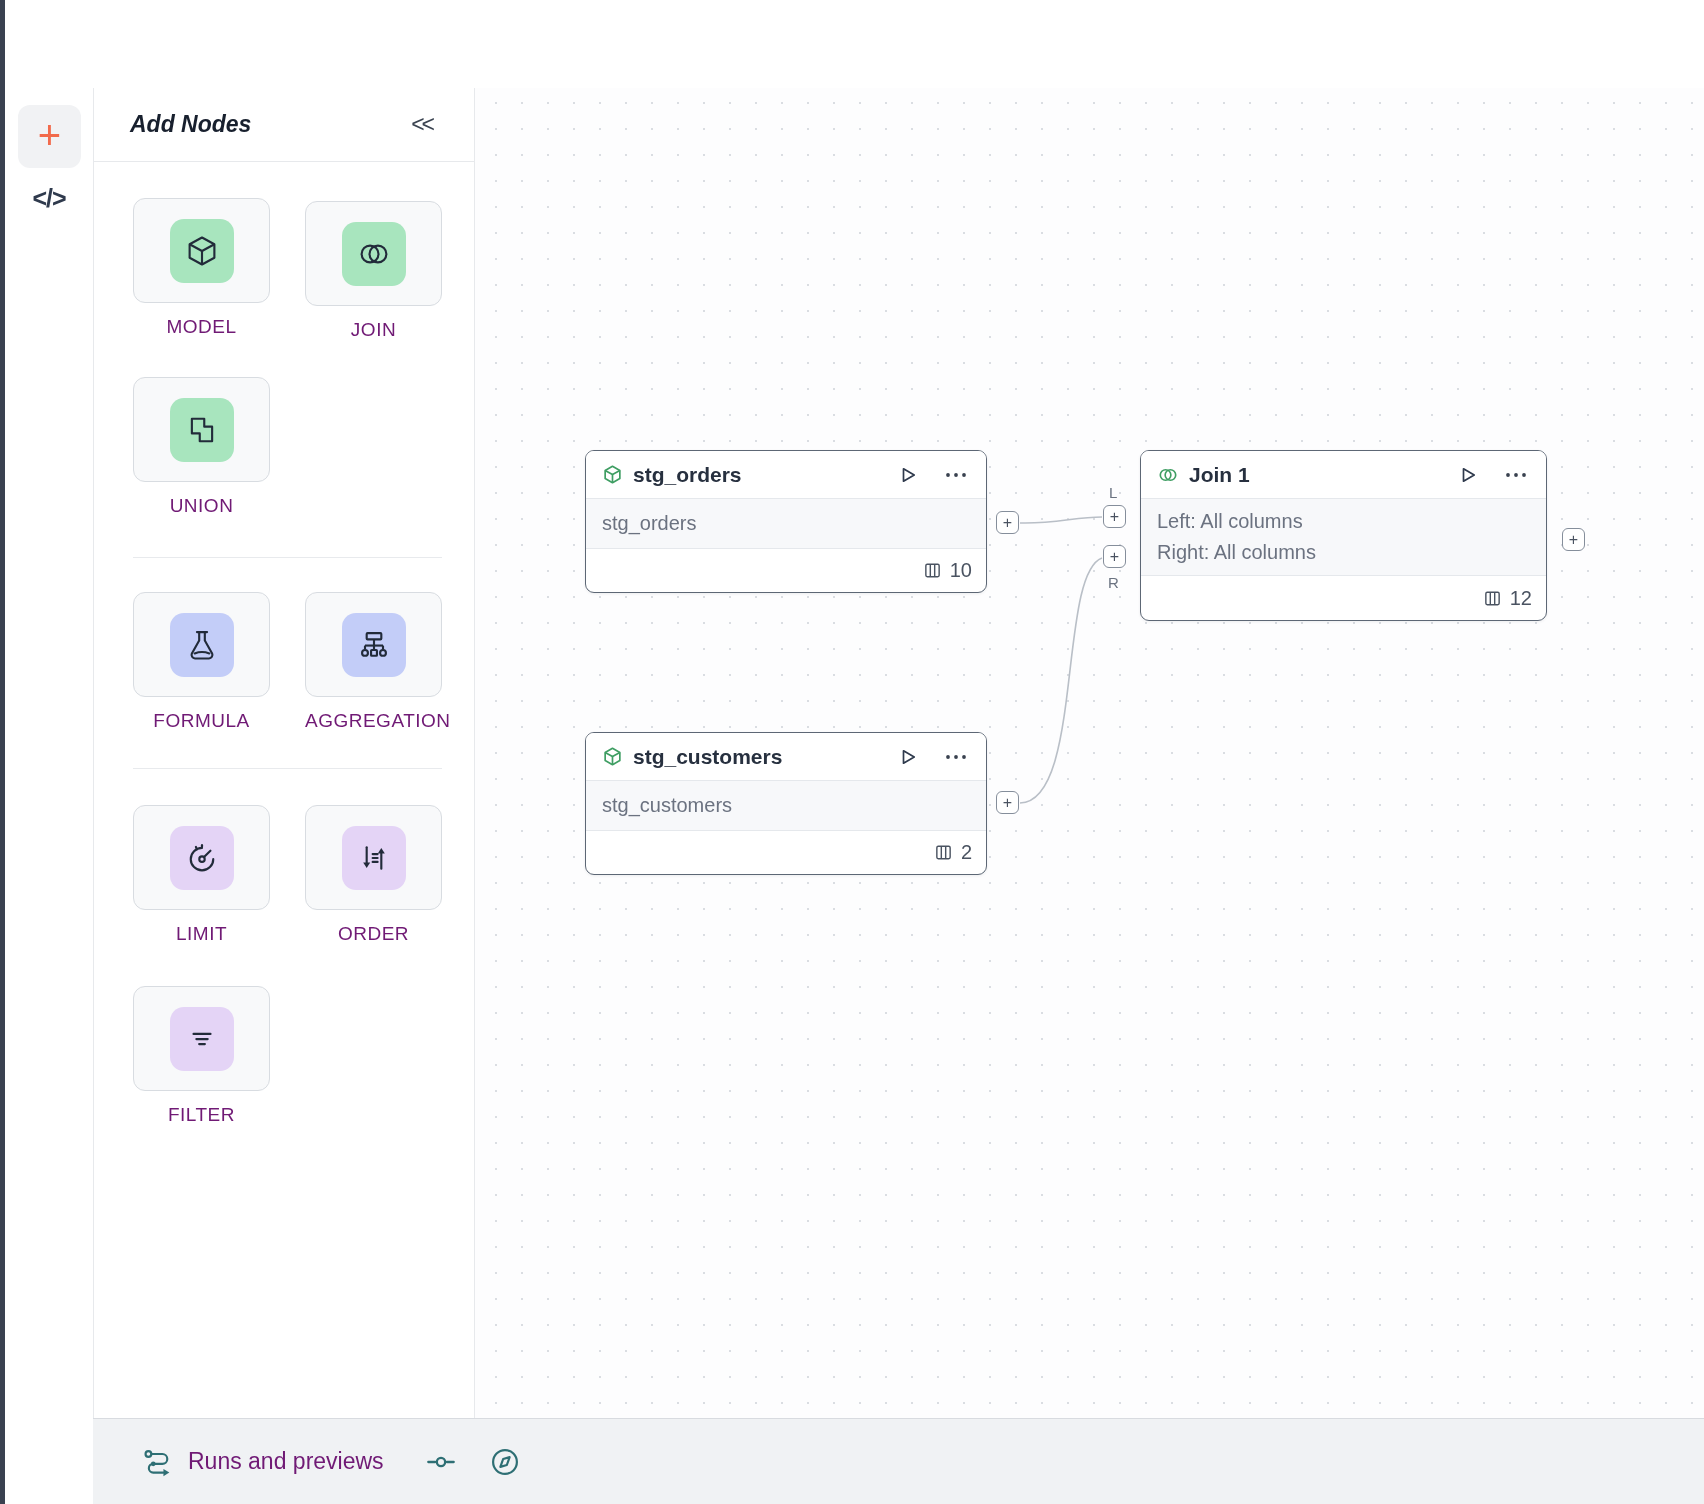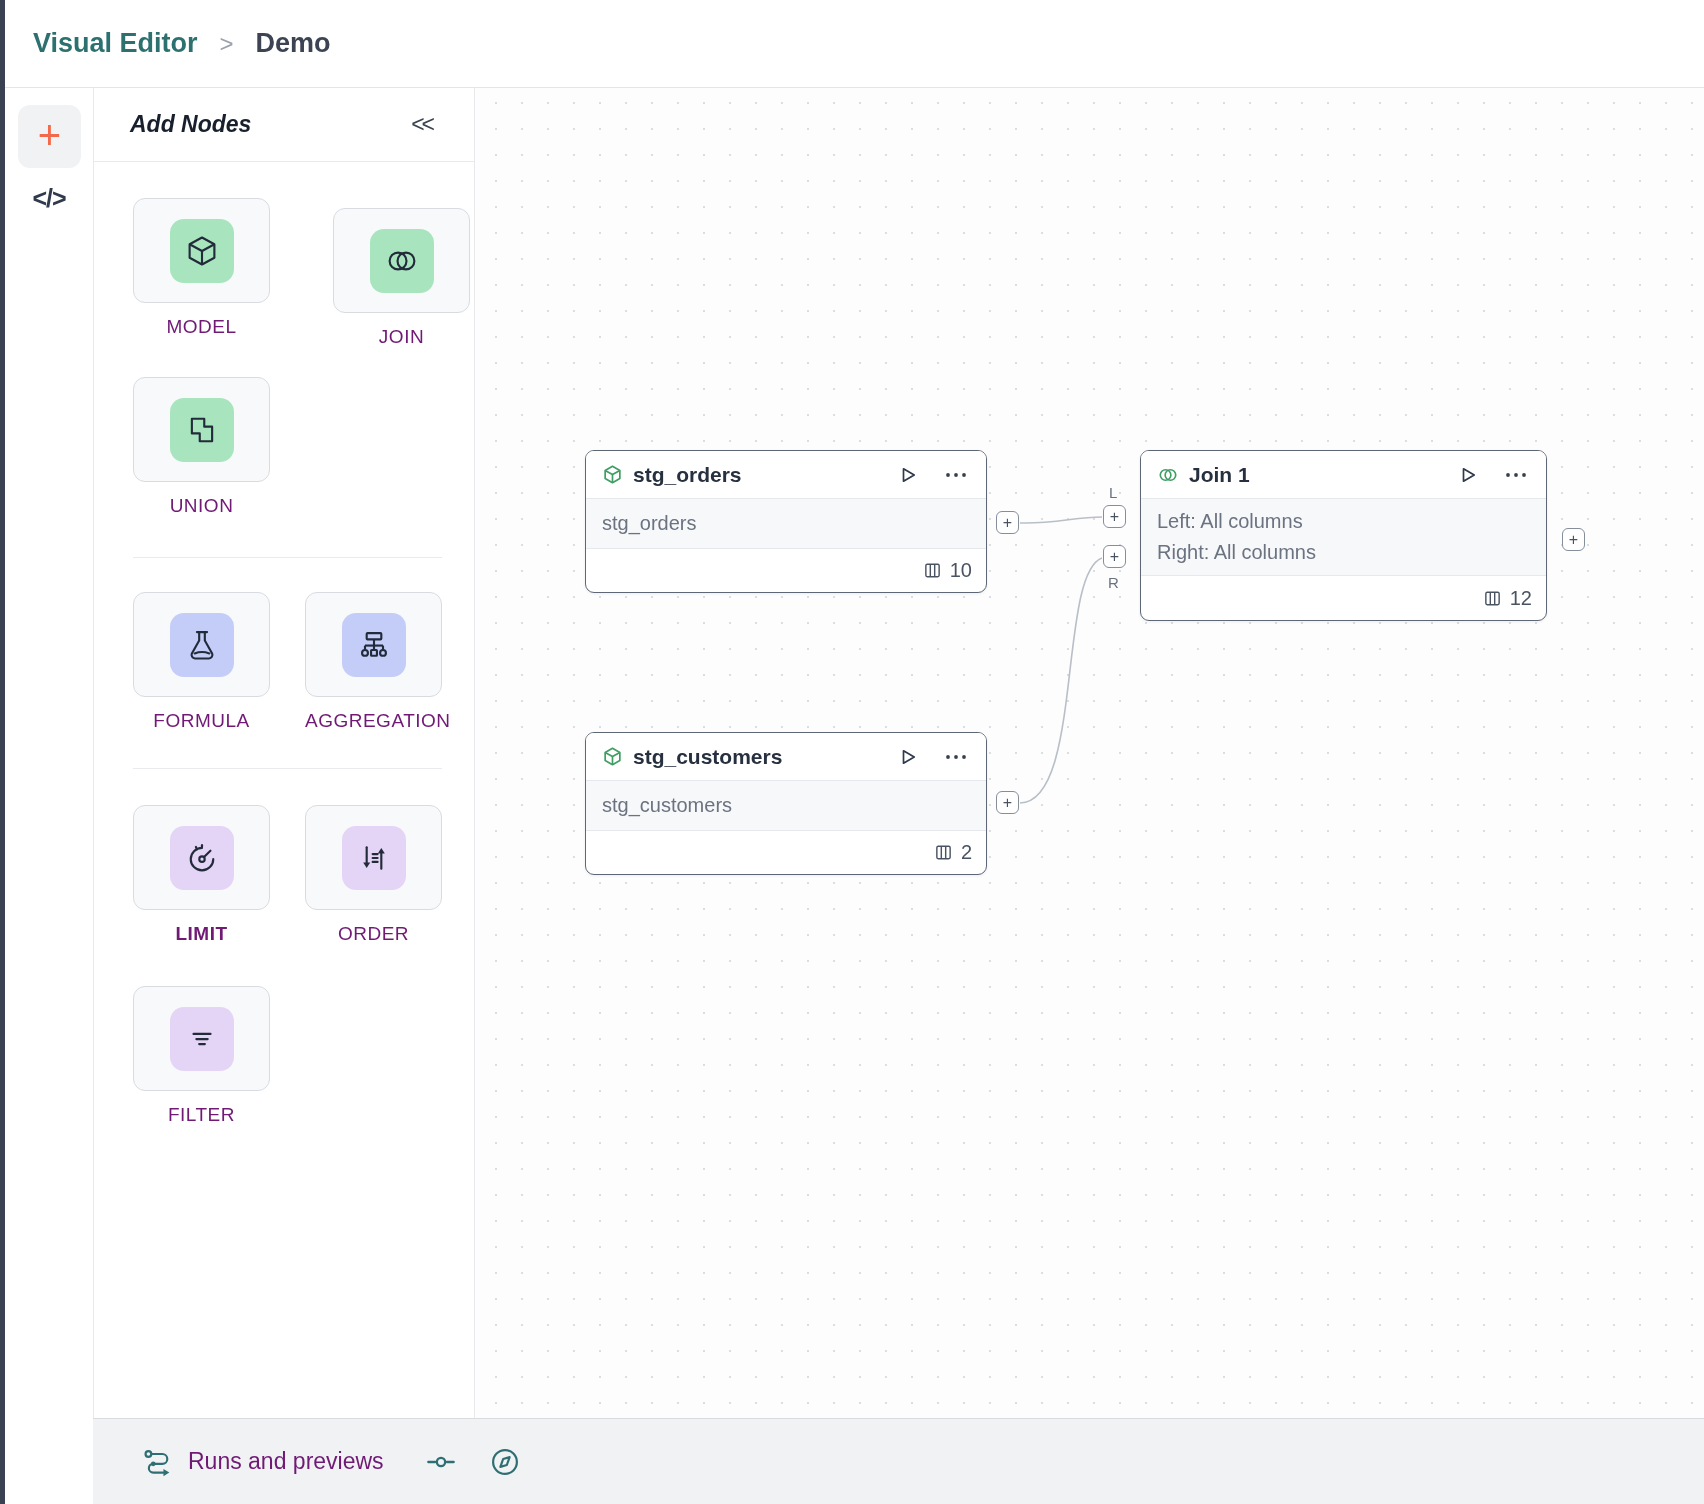--- a/index.html
+++ b/index.html
@@ -76,25 +76,20 @@
   .gap42 { width:42px; } .gap34 { width:34px; }
 
   svg { display:block; }
 </style>
 </head>
 <body>
 
 <div class="app">
   <div class="left-edge"></div>
 
-  <div class="topbar">
-    <span class="crumb-parent">Visual Editor</span>
-    <span class="crumb-sep">&gt;</span>
-    <span class="crumb-current">Demo</span>
-  </div>
 
   <div class="rail">
     <div class="rail-add">
       <span>+</span>
     </div>
     <div class="rail-code">
       <span>&lt;/&gt;</span>
     </div>
   </div>
 
@@ -110,21 +105,21 @@
         <svg width="36" height="36" viewBox="0 0 32 32" fill="none" stroke="#222b3a" stroke-width="1.9" stroke-linejoin="round">
           <path d="M16 4 L27 10 V22 L16 28 L5 22 V10 Z"></path>
               <path d="M5 10 L16 16 L27 10"></path>
               <path d="M16 16 V28"></path>
         </svg>
       </div>
         </div>
       <div class="plabel">MODEL</div>
     </div>
 
-    <div class="pitem" style="left:211px; top:120px;margin-left:28px;">
+    <div class="pitem" style="left:211px; top:113px;">
       <div class="pcard">
           <div class="ptile tint-green">
         <svg width="36" height="36" viewBox="0 0 32 32" fill="none" stroke="#222b3a" stroke-width="1.9">
           <circle cx="12.5" cy="16" r="7.5"></circle>
               <circle cx="19.5" cy="16" r="7.5"></circle>
         </svg>
       </div>
         </div>
       <div class="plabel">JOIN</div>
     </div>
@@ -169,21 +164,21 @@
               <rect x="13.4" y="20.4" width="5.2" height="5.2" rx="0.6"></rect>
               <circle cx="24" cy="23" r="2.6"></circle>
         </svg>
       </div>
         </div>
       <div class="plabel">AGGREGATION</div>
     </div>
 
     <div class="pdivider" style="top:680px;"></div>
 
-    <div class="pitem" style="left:39px; top:717px;font-weight:bold;">
+    <div class="pitem" style="left:39px; top:717px;">
       <div class="pcard">
           <div class="ptile tint-purple">
         <svg width="36" height="36" viewBox="0 0 32 32" fill="none" stroke="#222b3a" stroke-width="1.9" stroke-linecap="round">
           <path d="M16 7 A10 10 0 1 0 26 17"></path>
           <path d="M17.8 15.2 L23.5 9.5"></path>
               <circle cx="16" cy="17" r="2.4"></circle>
           <path d="M10.6 6.2 L11.6 8.3"></path>
               <path d="M16 4.6 L16 6.1"></path>
         </svg>
       </div>

